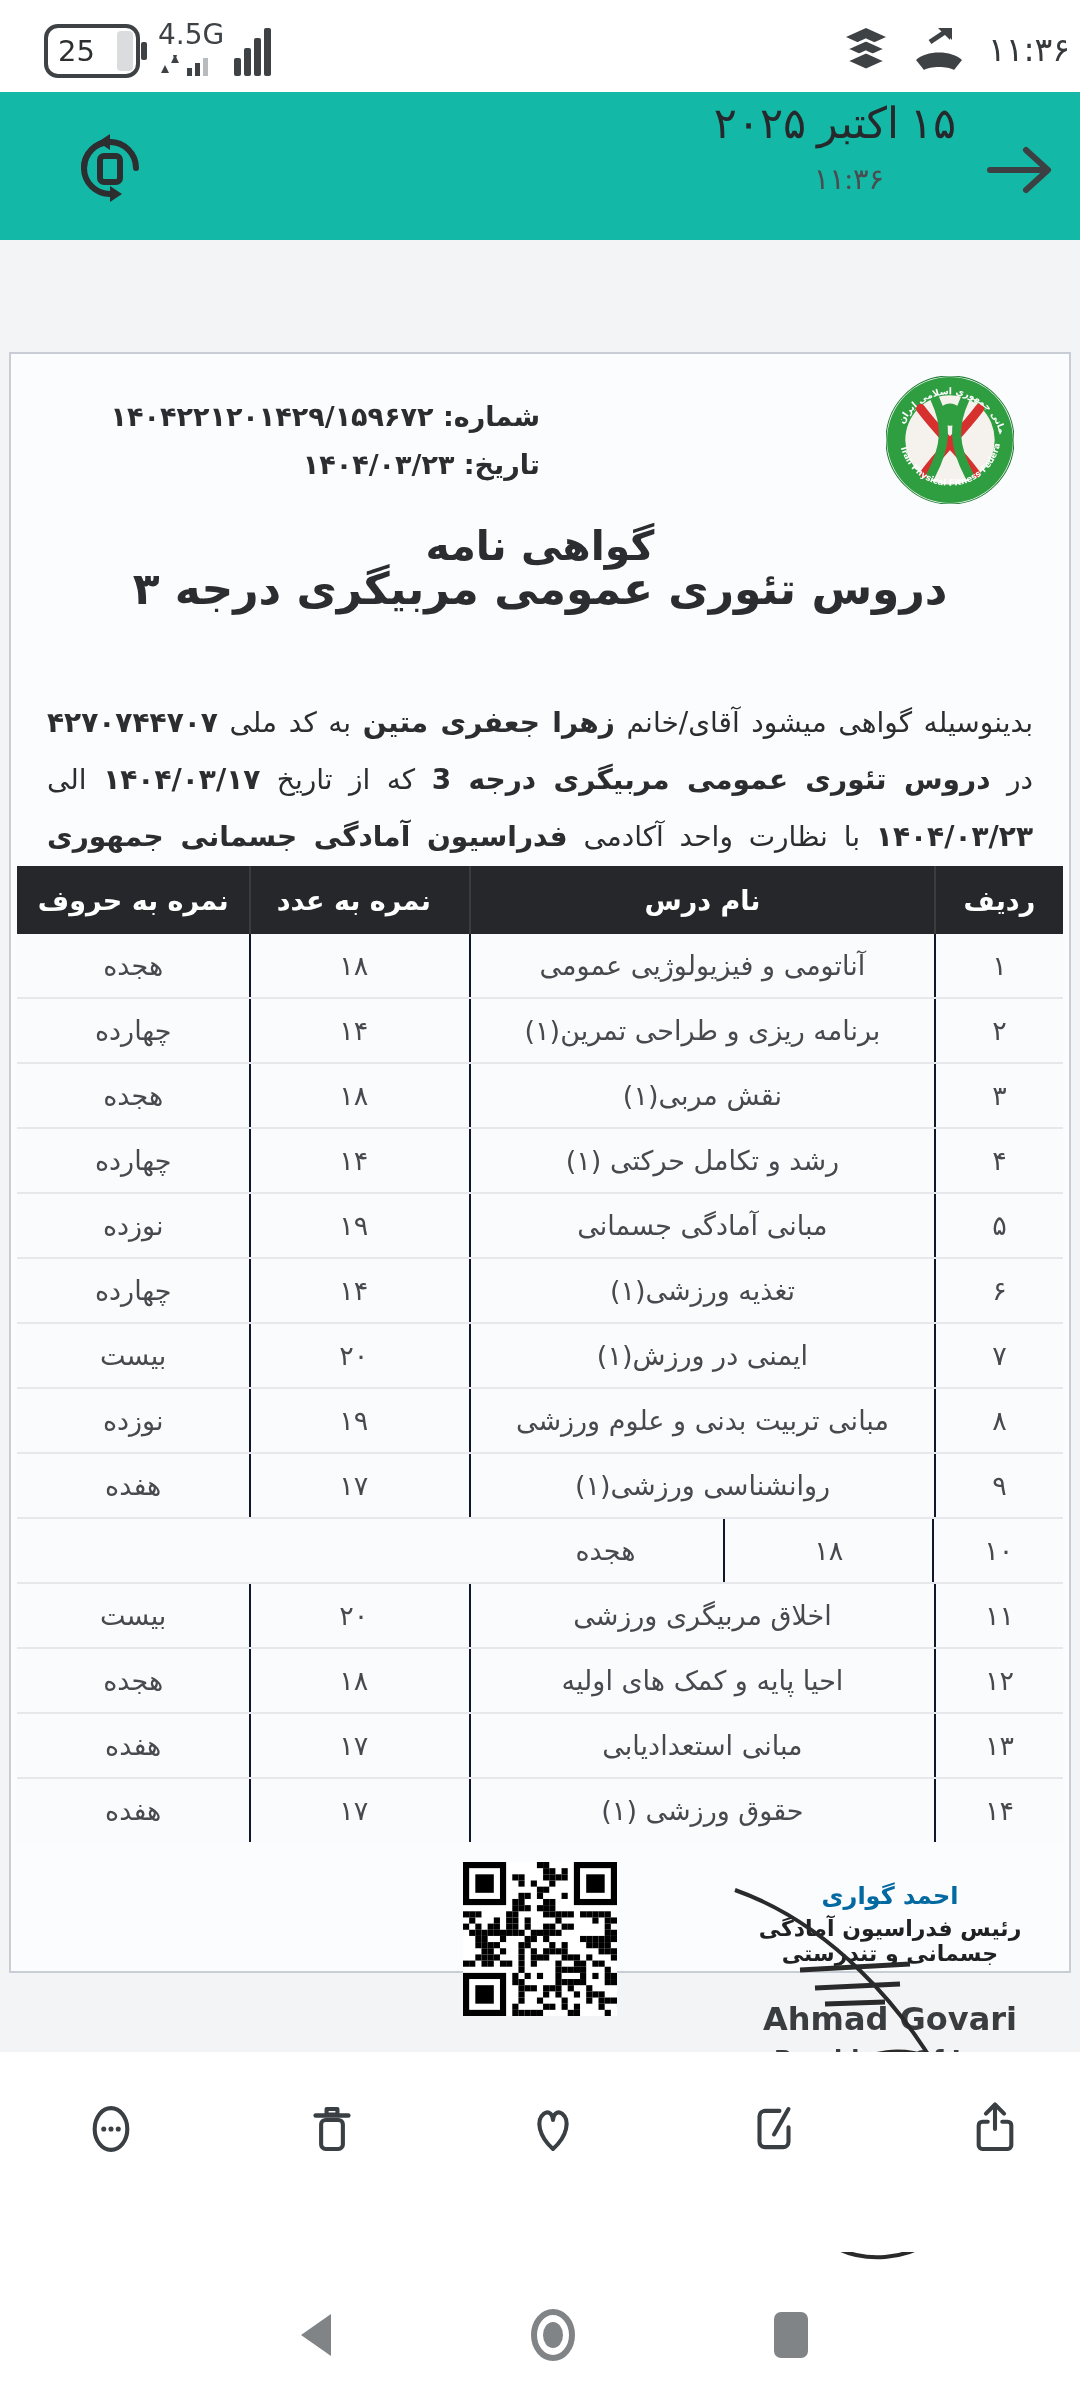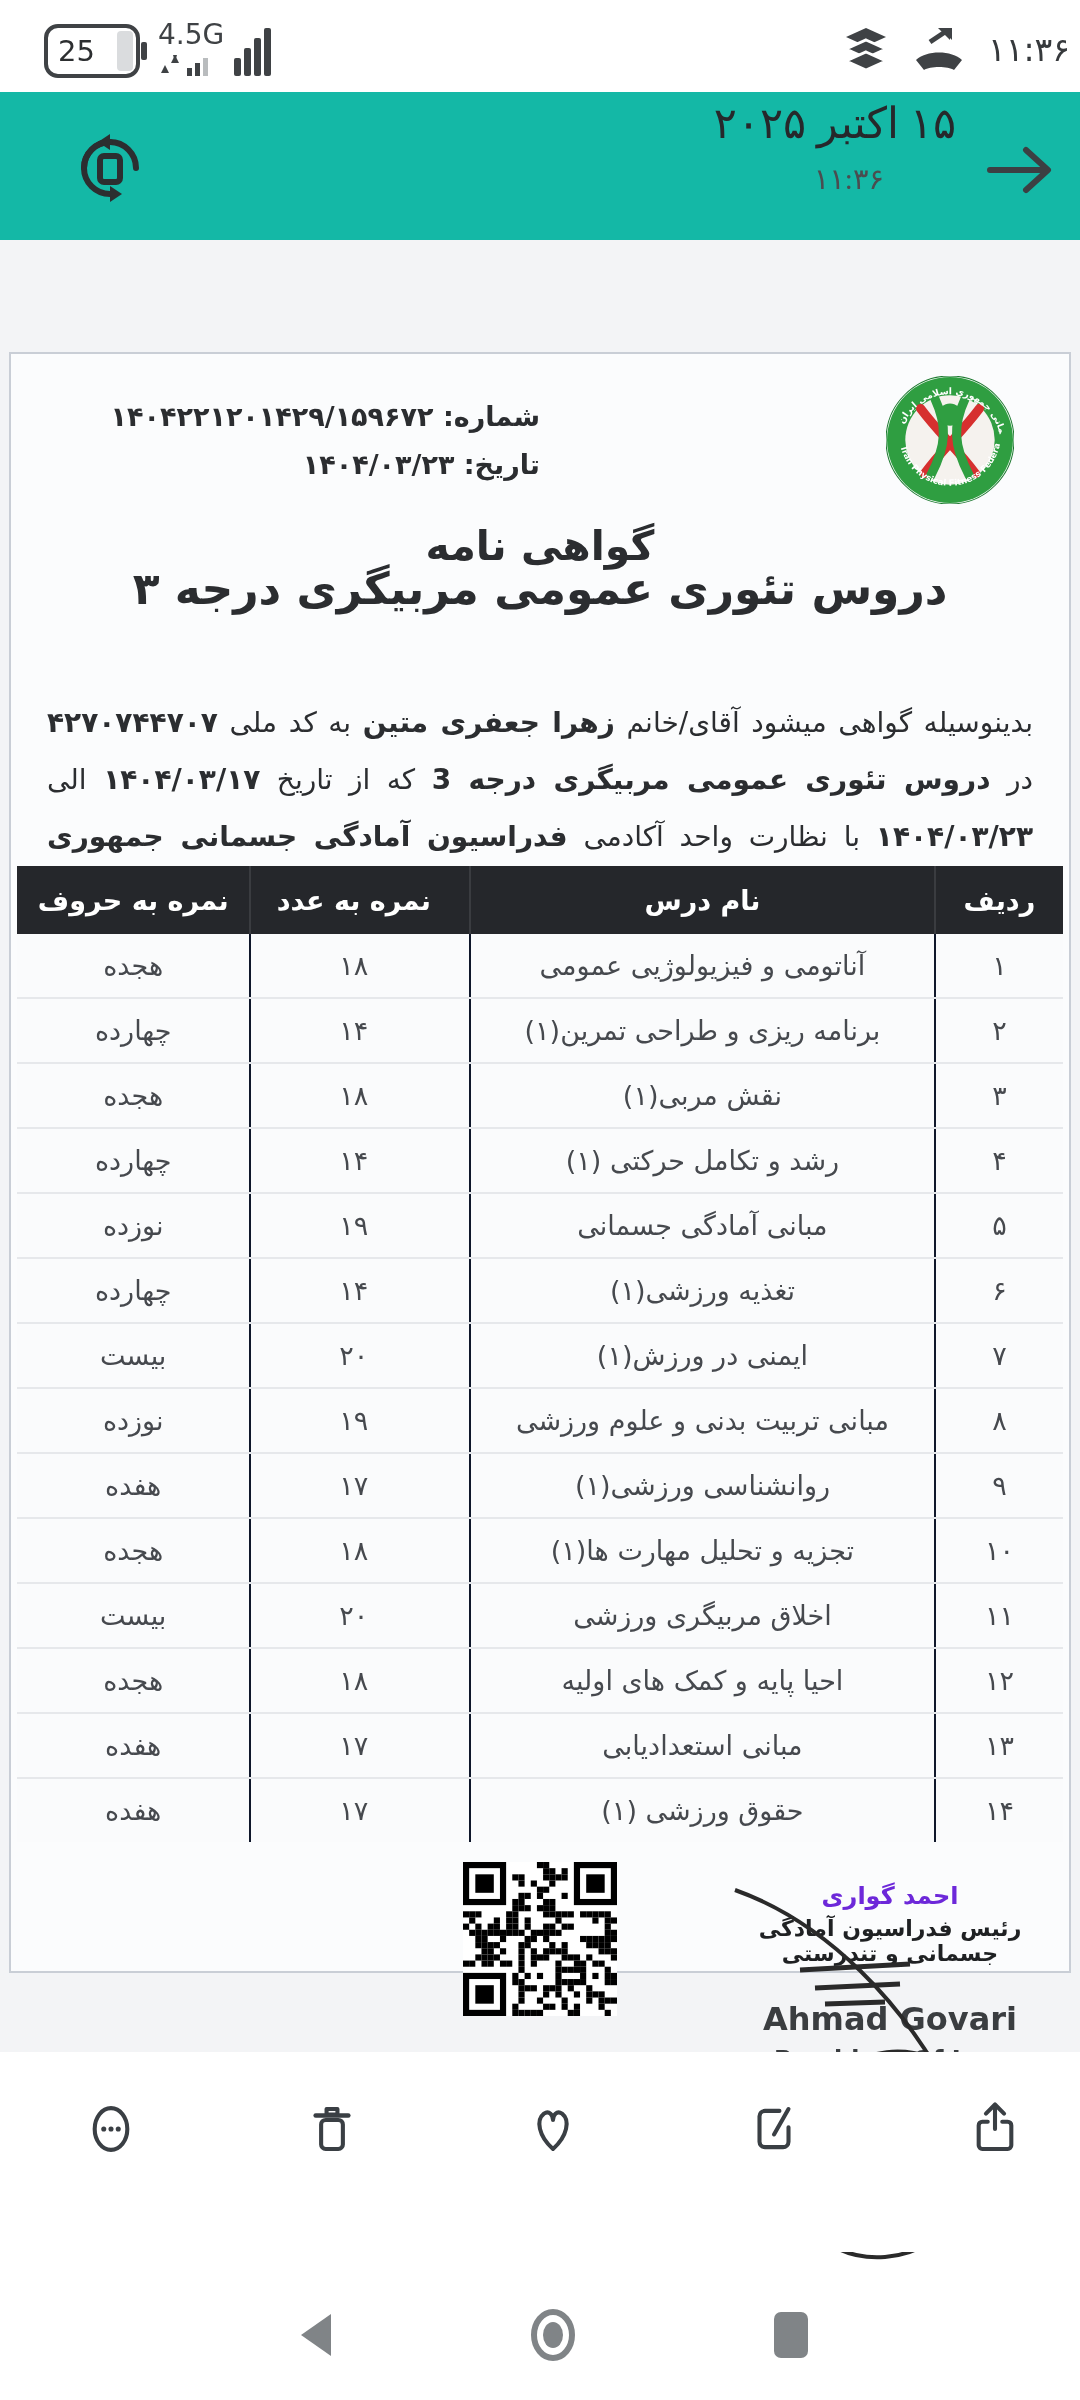--- a/index.html
+++ b/index.html
@@ -47,21 +47,21 @@
   .tc{box-sizing:border-box;text-align:center;font-size:27px;color:#46494e;height:100%;display:flex;align-items:center;justify-content:center;border-left:2px solid #0f172a;}
   .t-head .tc{border-left:2px solid #3a3c40;}
   .tc:last-child{border-left:none;}
   .tc.c-num{width:12.5%;}
   .tc.c-course{width:45%;margin-left:13px;}
   .tc.c-grade{width:20%;}
   .tc.c-word{width:22.5%;}
 
   .qr{position:absolute;top:1508px;left:50%;transform:translateX(-50%);width:154px;height:154px;background:#fff;}
   .sig{position:absolute;top:1528px;right:14px;width:330px;text-align:center;direction:rtl;}
-  .sig .fa1{font-size:24px;font-weight:bold;color:#6d28d9;}
+  .sig .fa1{font-size:24px;font-weight:bold;color:#0369a1;}
   .sig .fa2{font-size:22px;font-weight:bold;color:#1f2123;margin-top:6px;}
   .sig .en1{font-size:32px;font-weight:bold;color:#3a3d40;margin-top:34px;direction:ltr;}
   .sig .en2{font-size:24px;font-weight:bold;color:#3a3d40;margin-top:6px;direction:ltr;line-height:32px;}
   .sig-scribble{position:absolute;top:-30px;left:-20px;width:370px;height:420px;pointer-events:none;}
 
   
   .toolbar{position:absolute;top:2052px;left:0;right:0;height:200px;background:#fff;display:flex;padding-top:46px;box-sizing:border-box;}
   .tool{flex:1;display:flex;justify-content:center;align-items:flex-start;cursor:pointer;}
 
   
@@ -226,21 +226,20 @@
               <div class="tc c-word">نوزده</div>
             </div>
             <div class="t-row">
               <div class="tc c-num">۹</div>
               <div class="tc c-course">روانشناسی ورزشی(۱)</div>
               <div class="tc c-grade">۱۷</div>
               <div class="tc c-word">هفده</div>
             </div>
             <div class="t-row">
               <div class="tc c-num">۱۰</div>
-              <div class="tc c-course">تجزیه و تحلیل مهارت ها(۱)</div>
               <div class="tc c-grade">۱۸</div>
               <div class="tc c-word">هجده</div>
             </div>
             <div class="t-row">
               <div class="tc c-num">۱۱</div>
               <div class="tc c-course">اخلاق مربیگری ورزشی</div>
               <div class="tc c-grade">۲۰</div>
               <div class="tc c-word">بیست</div>
             </div>
             <div class="t-row">

